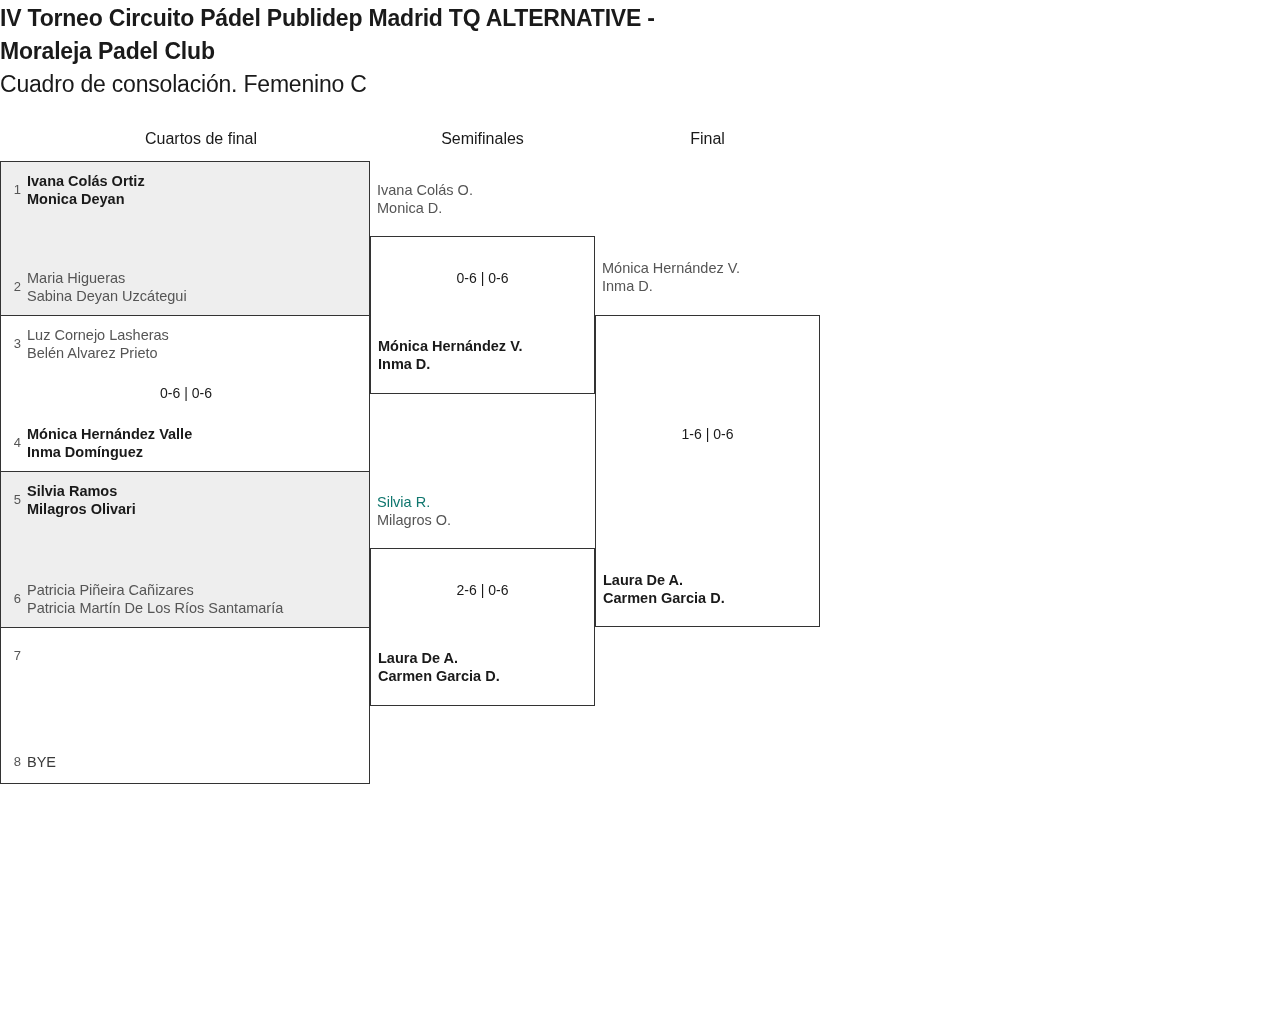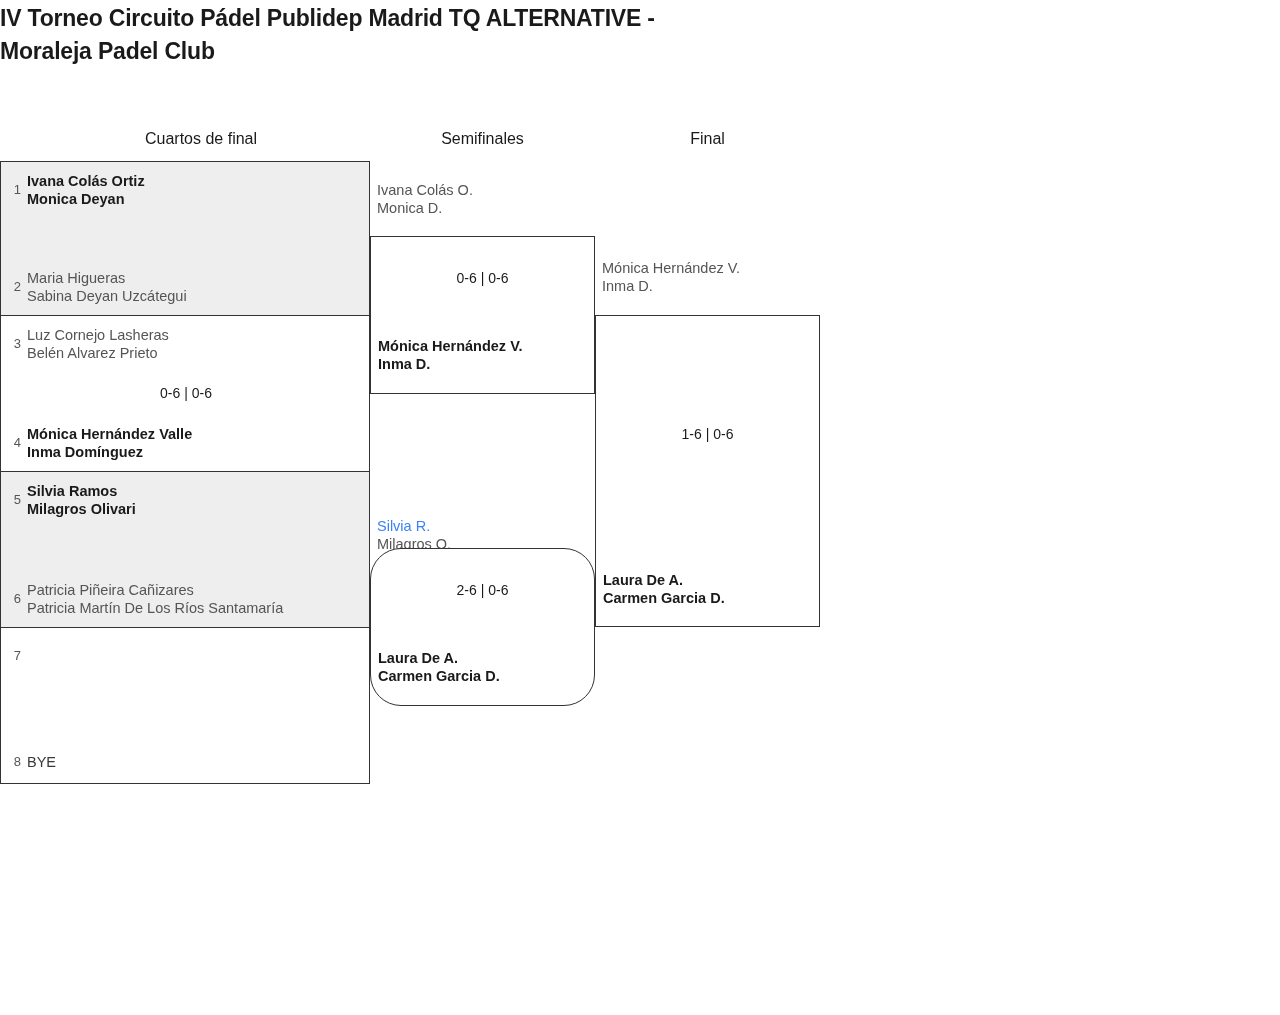--- a/index.html
+++ b/index.html
@@ -129,20 +129,21 @@
   .feed-name .nm { display: block; }
 </style>
 </head>
 <body>
 
 <div class="page">
 
   <div class="title-block">
     <div class="title-line">IV Torneo Circuito Pádel Publidep Madrid TQ ALTERNATIVE -</div>
     <div class="title-line">Moraleja Padel Club</div>
+    <div class="subtitle-line">Cuadro de consolación. Femenino C</div>
   </div>
 
   <div class="round-header" id="rh-0">Cuartos de final</div>
   <div class="round-header" id="rh-1">Semifinales</div>
   <div class="round-header" id="rh-2">Final</div>
 
   <div class="bracket">
 
     <div class="qf-cell first shaded" style="top:161px; height:155px;">
       <div class="qf-slot top">
@@ -216,25 +217,25 @@
 
     <div class="rbox" style="left:370px; top:236px; width:225px; height:158px;">
       <div class="rbox-score" style="top:32px;">0-6 | 0-6</div>
       <div class="feed-name" style="left:7px; top:100px;">
         <span class="nm" style="color:#1a1a1a; font-weight:700;">Mónica Hernández V.</span>
         <span class="nm" style="color:#1a1a1a; font-weight:700;">Inma D.</span>
       </div>
     </div>
 
     <div class="feed-name" style="left:377px; top:493px;">
-      <span class="nm" style="color:#3b82f6; font-weight:400;margin-top:24px;">Silvia R.</span>
+      <span class="nm" style="color:#0f766e; font-weight:400;">Silvia R.</span>
       <span class="nm" style="color:#555555; font-weight:400;">Milagros O.</span>
     </div>
 
-    <div class="rbox" style="left:370px; top:548px; width:225px; height:158px;border-radius:31px;">
+    <div class="rbox" style="left:370px; top:548px; width:225px; height:158px;">
       <div class="rbox-score" style="top:32px;">2-6 | 0-6</div>
       <div class="feed-name" style="left:7px; top:100px;">
         <span class="nm" style="color:#1a1a1a; font-weight:700;">Laura De A.</span>
         <span class="nm" style="color:#1a1a1a; font-weight:700;">Carmen Garcia D.</span>
       </div>
     </div>
 
     <div class="feed-name" style="left:602px; top:259px;">
       <span class="nm" style="color:#555555; font-weight:400;">Mónica Hernández V.</span>
       <span class="nm" style="color:#555555; font-weight:400;">Inma D.</span>

